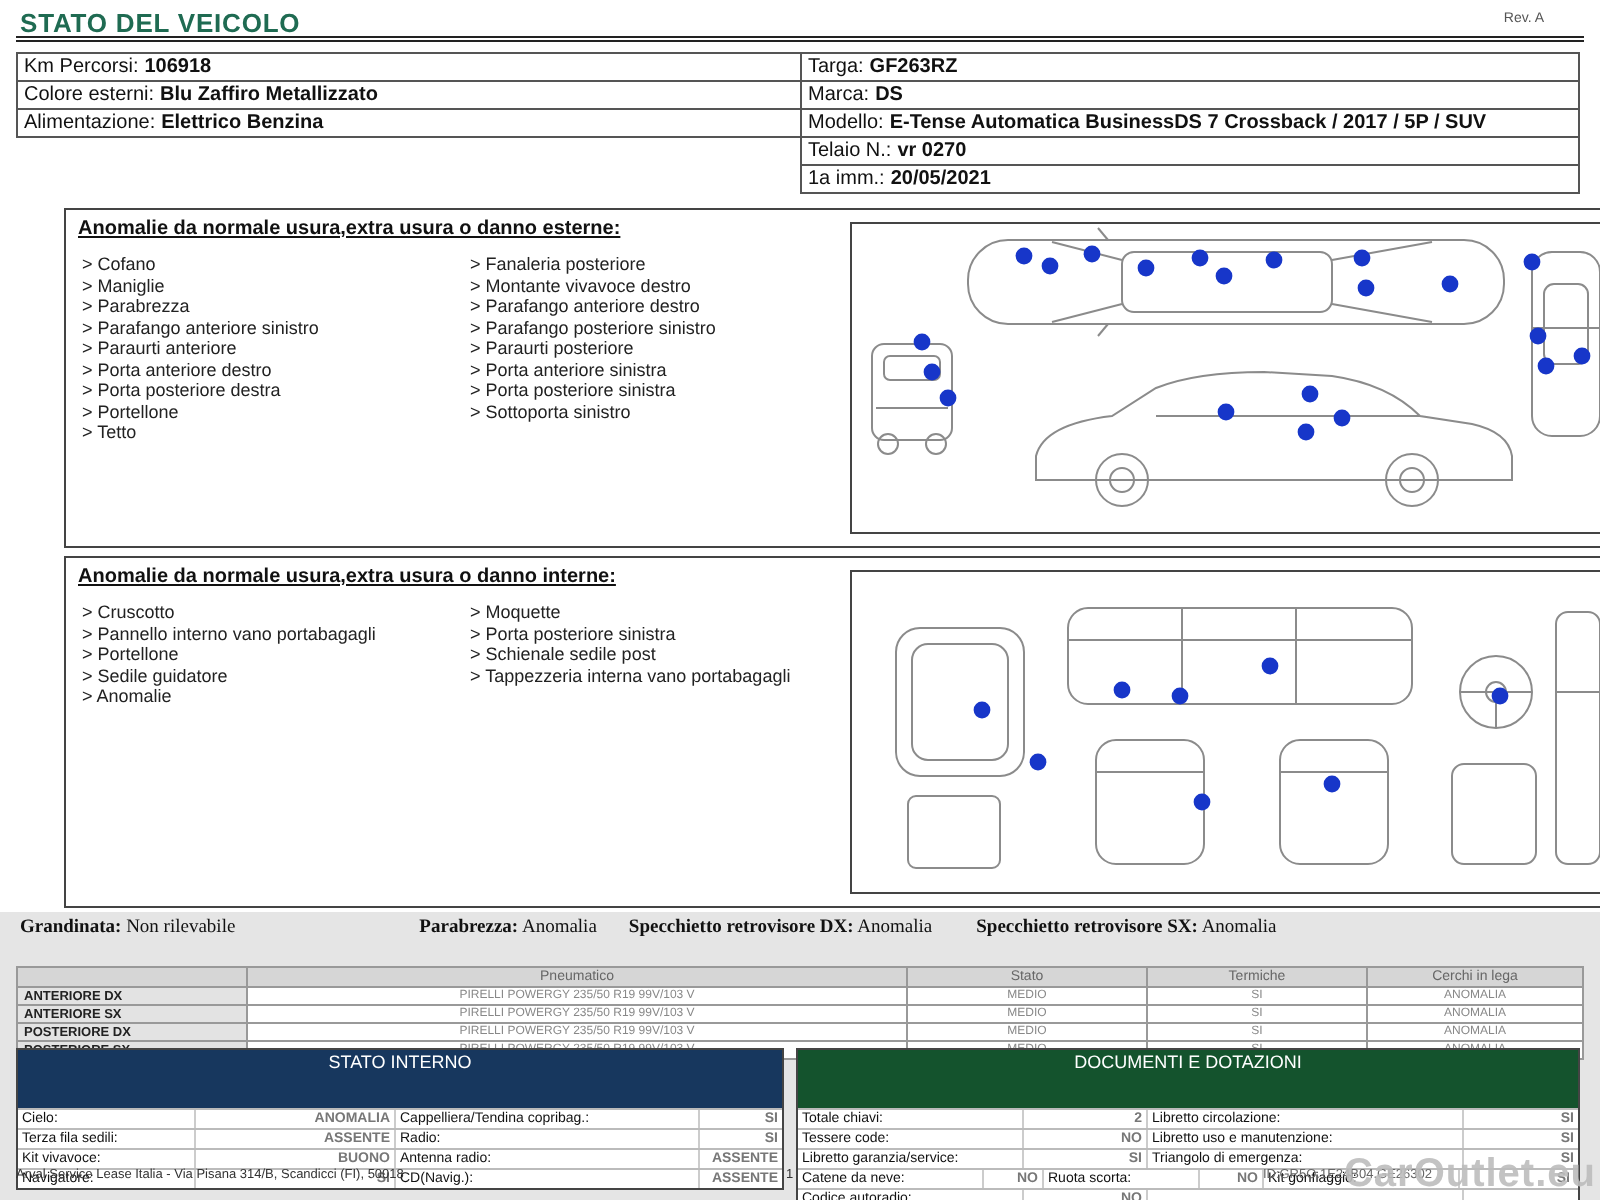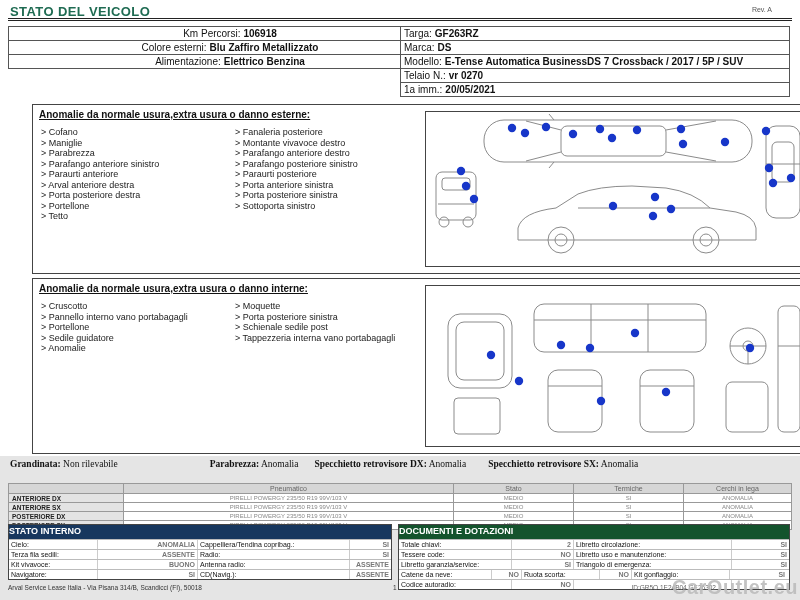--- a/index.html
+++ b/index.html
@@ -32,61 +32,61 @@
   .sum1 .lblb{font-weight:bold;}
   .sum2{position:absolute;left:10px;top:470px;font-size:9.5px;margin-top:29px;}
 
   table.tyres{position:absolute;left:8px;top:483px;width:784px;border-collapse:collapse;background:#fff;}
   .tyres th{background:#d6d6d6;color:#666;font-weight:normal;font-size:7px;height:10px;border:1px solid #999;}
   .tyres td{border:1px solid #999;height:9px;}
   .tyres .pos{background:#e3e3e3;font-size:6.5px;font-weight:bold;padding:0 3px;color:#222;}
   .tyres .cv{font-size:6px;color:#888;text-align:center;}
 
   .sect{position:absolute;top:524px;border:1px solid #444;background:#fff;}
-  .sect .hd{height:14px;line-height:13px;color:#fff;font-weight:bold;font-size:9px;text-align:left;}
+  .sect .hd{height:29px;line-height:13px;color:#fff;font-weight:normal;font-size:9px;text-align:center;}
   .srow{display:flex;height:10px;border-top:1px solid #bbb;}
   .cell{font-size:7px;line-height:9px;padding:0 2px;white-space:nowrap;overflow:hidden;border-left:1px solid #ccc;}
   .cell:first-child{border-left:none;}
   .lb{color:#111;}
   .vb{color:#777;font-weight:bold;text-align:right;}
 
   .footer-left{position:absolute;left:8px;top:584px;font-size:6.5px;color:#333;}
   .footer-page{position:absolute;left:393px;top:584px;font-size:6.5px;color:#333;}
   .footer-id{position:absolute;right:84px;top:584px;font-size:6.5px;color:#666;}
   .watermark{position:absolute;right:2px;top:576px;font-size:20px;font-weight:bold;color:#bdbdbd;opacity:.9;letter-spacing:.5px;}
 </style>
 </head>
 <body>
 
 <div class="page-title" style="color: rgb(31, 107, 82);">STATO DEL VEICOLO</div>
 <div class="rev">Rev. A</div>
 <div class="top-rule"></div>
 
-<div class="kv" style="left:8px;top:26px;width:444px;text-align:center;">
+<div class="kv" style="left:8px;top:26px;width:444px;">
   <div class="kvrow"><span class="lbl">Km Percorsi:</span><span class="val">106918</span></div>
   <div class="kvrow"><span class="lbl">Colore esterni:</span><span class="val">Blu Zaffiro Metallizzato</span></div>
   <div class="kvrow"><span class="lbl">Alimentazione:</span><span class="val">Elettrico Benzina</span></div>
 </div>
 <div class="kv" style="left:400px;top:26px;width:390px;">
   <div class="kvrow"><span class="lbl">Targa:</span><span class="val">GF263RZ</span></div>
   <div class="kvrow"><span class="lbl">Marca:</span><span class="val">DS</span></div>
   <div class="kvrow"><span class="lbl">Modello:</span><span class="val">E-Tense Automatica BusinessDS 7 Crossback / 2017 / 5P / SUV</span></div>
   <div class="kvrow"><span class="lbl">Telaio N.:</span><span class="val">vr 0270</span></div>
   <div class="kvrow"><span class="lbl">1a imm.:</span><span class="val">20/05/2021</span></div>
 </div>
 
 <div class="panel" style="top:104px;height:170px;">
   <div class="panel-title">Anomalie da normale usura,extra usura o danno esterne:</div>
   <div class="dlist dcol1">
     <div>Cofano</div>
     <div>Maniglie</div>
     <div>Parabrezza</div>
     <div>Parafango anteriore sinistro</div>
     <div>Paraurti anteriore</div>
-    <div>Arval anteriore destra</div>
+    <div>Porta anteriore destro</div>
     <div>Porta posteriore destra</div>
     <div>Portellone</div>
     <div>Tetto</div>
   </div>
   <div class="dlist dcol2">
     <div>Fanaleria posteriore</div>
     <div>Montante vivavoce destro</div>
     <div>Parafango anteriore destro</div>
     <div>Parafango posteriore sinistro</div>
     <div>Paraurti posteriore</div>

